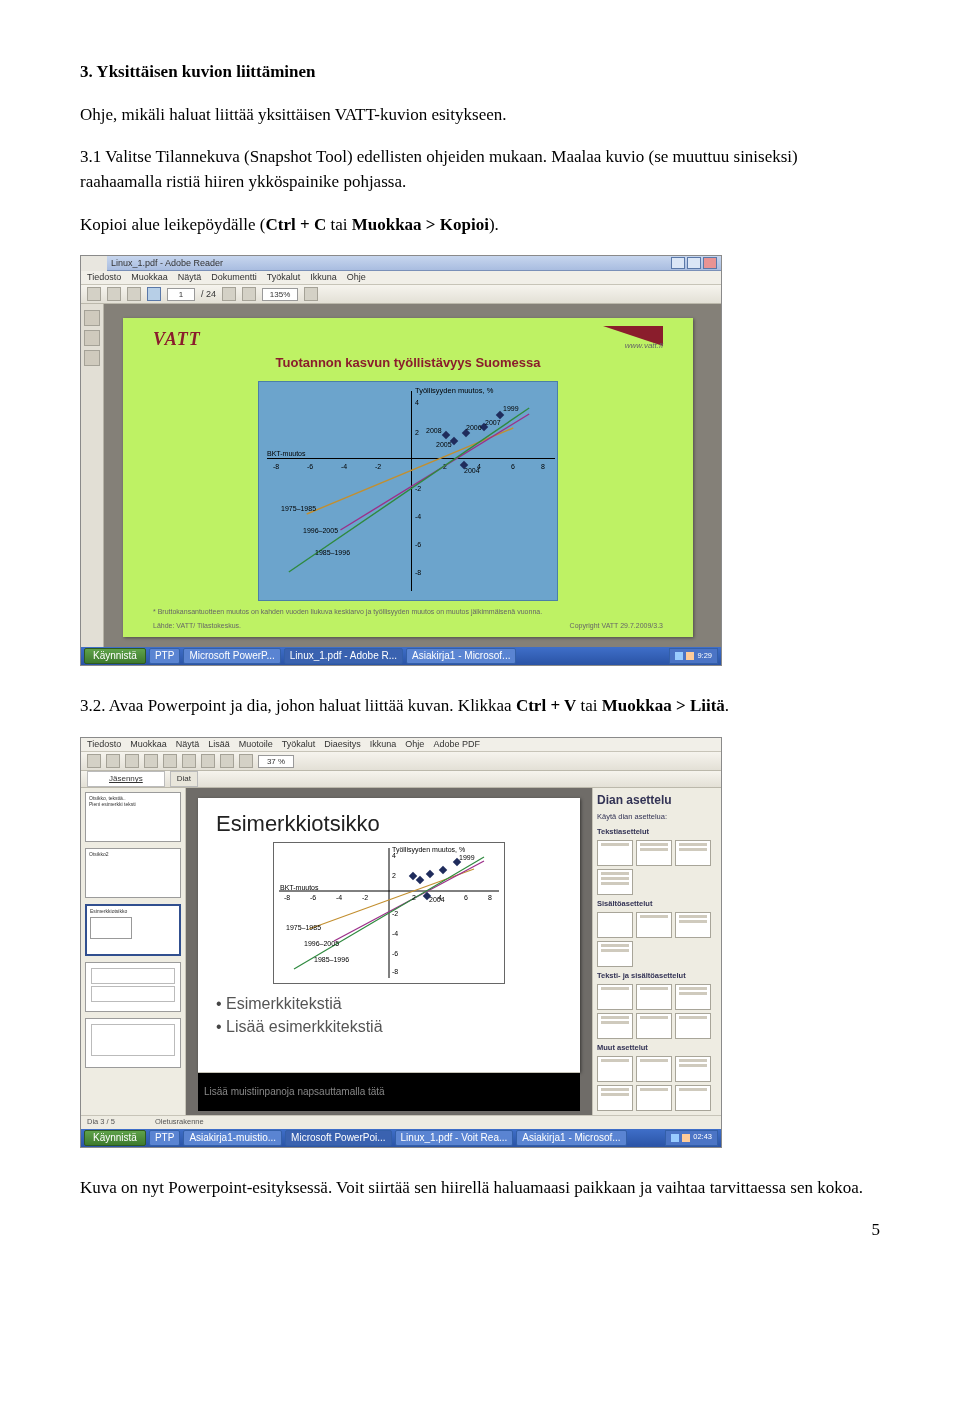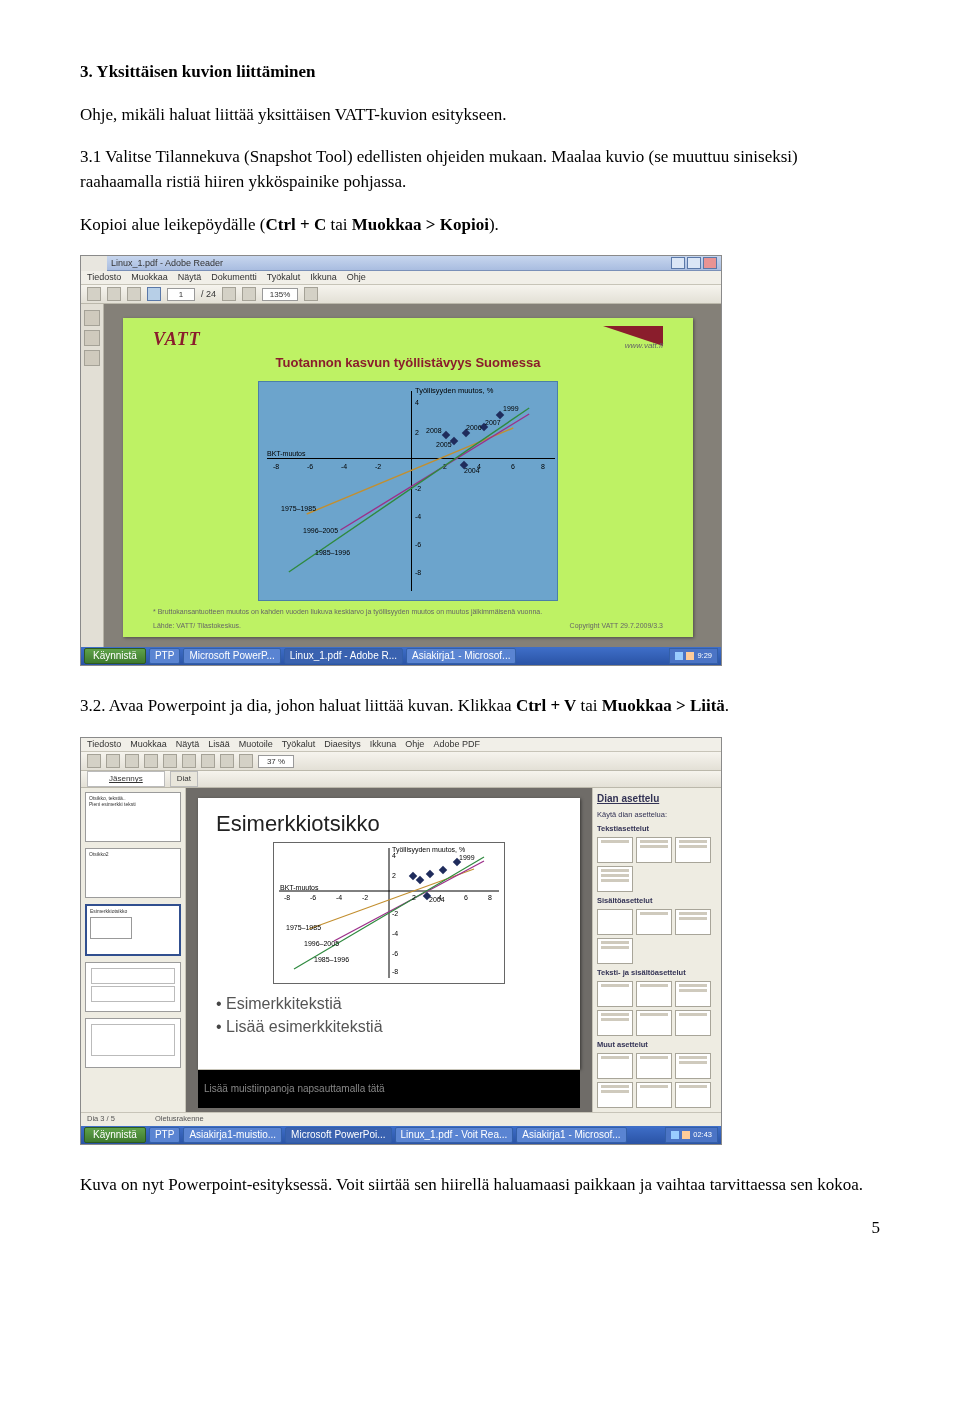--- a/index.html
+++ b/index.html
@@ -183,21 +183,21 @@
   .bullets .b::before { content:"• "; color:#444; }
   .notesrow {
     height:14px; background:#000000; border-top:1px solid #c7c4b8;
     font-size:10px; color:#888; padding:12px 6px; display:flex; align-items:center;
   }
 
   .rightpane {
     width:120px; background:#eeece2; border-left:1px solid #c7c4b8;
     padding:4px; font-size:8px;
   }
-  .rightpane .rptitle { color:#335; font-weight:bold; margin-bottom:3px; font-size:10px;text-decoration:underline; }
+  .rightpane .rptitle { color:#335; font-weight:bold; margin-bottom:3px; font-size:12px; }
   .rightpane .sect { color:#335; font-weight:bold; font-size:7.5px; margin:4px 0 2px 0; }
   .layoutgrid { display:flex; flex-wrap:wrap; gap:3px; }
   .laythumb {
     width:34px; height:24px; background:#fff; border:1px solid #a8a599;
   }
   .laythumb .bar { height:3px; background:#cfcabd; margin:2px 3px; }
 
   .ss2 .statusbar {
     height:13px; background:#eeece2; border-top:1px solid #c7c4b8;
     display:flex; align-items:center; font-size:7.5px; color:#555; padding:0 6px;

